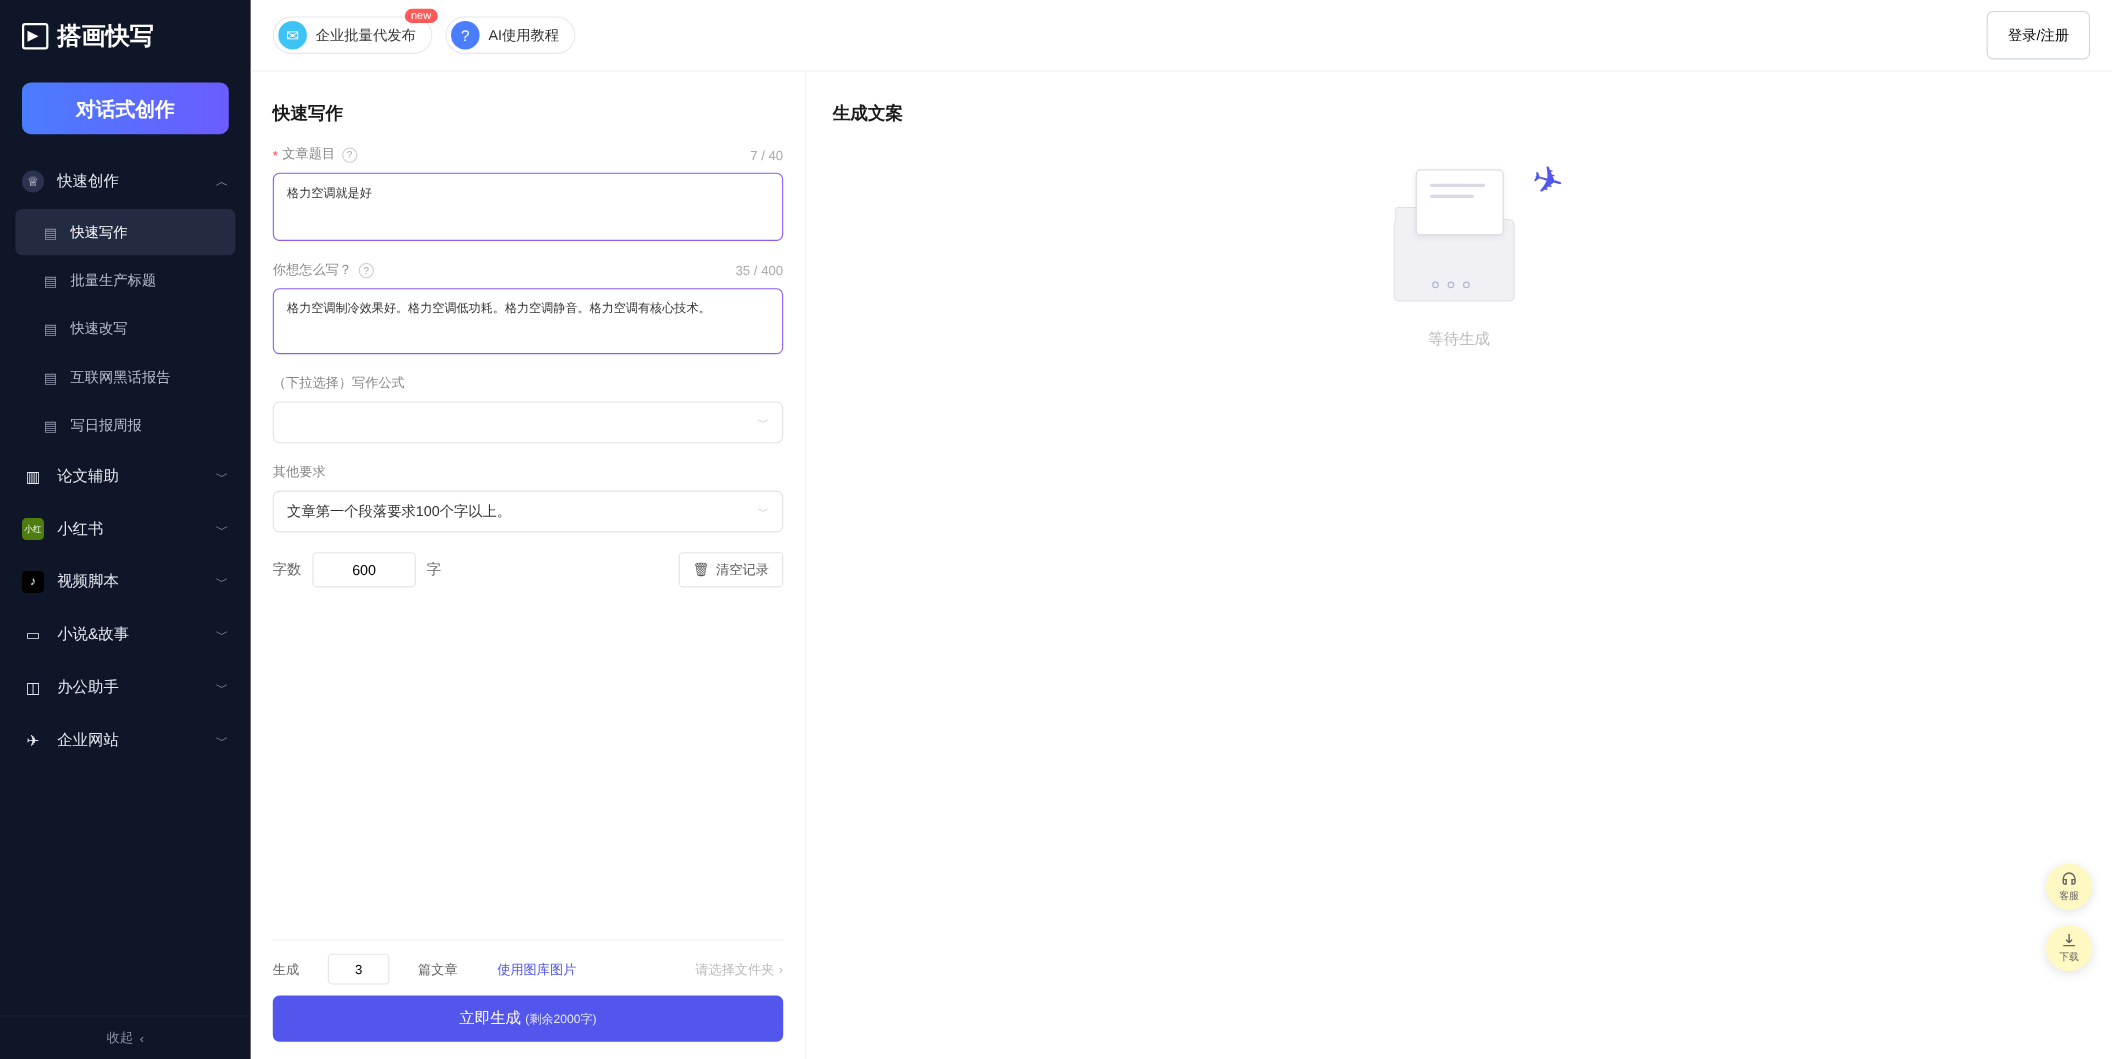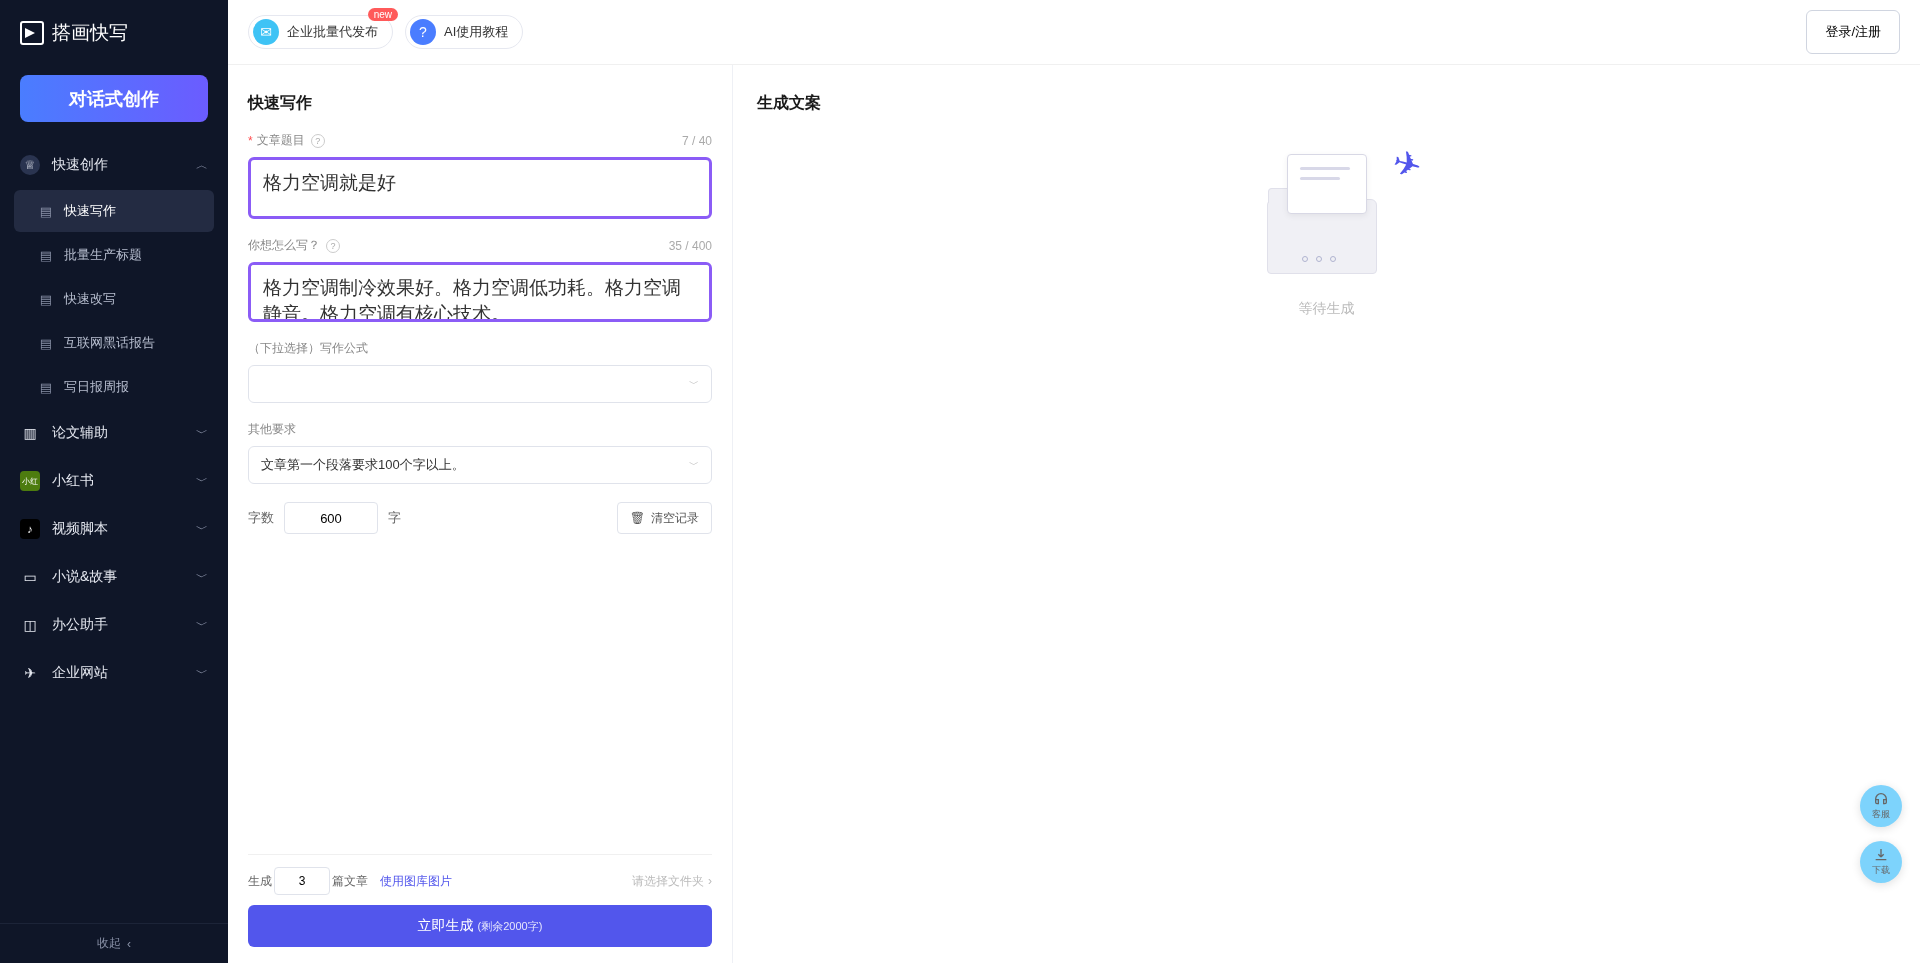--- a/index.html
+++ b/index.html
@@ -4,21 +4,21 @@
 <style>
 * { box-sizing: border-box; margin: 0; padding: 0; font-family: -apple-system, BlinkMacSystemFont, "Segoe UI", "PingFang SC", "Microsoft YaHei", sans-serif; }
 body { background: #fff; color: #333; overflow: hidden; }
 .app { display: flex; height: 100vh; }
 
 
 .sidebar { width: 228px; background: #0f1628; color: #e5e8f0; display: flex; flex-direction: column; }
 .logo-area { height: 65px; display: flex; align-items: center; padding: 0 20px; gap: 8px; }
 .logo-icon { width: 24px; height: 24px; border: 2px solid #fff; border-radius: 3px; position: relative; }
 .logo-icon::after { content: ""; position: absolute; left: 3px; top: 5px; width: 0; height: 0; border-left: 10px solid #fff; border-top: 5px solid transparent; border-bottom: 5px solid transparent; }
-.logo-text { font-size: 19px; font-weight: 400; color: #fff; }
+.logo-text { font-size: 22px; font-weight: 700; color: #fff; }
 .chat-create-btn { margin: 10px 20px; height: 47px; background: linear-gradient(90deg,#4a7dff,#6b5cff); border-radius: 8px; display: flex; align-items: center; justify-content: center; font-size: 18px; font-weight: 600; color: #fff; cursor: pointer; }
 .nav { flex: 1; overflow-y: auto; padding: 10px 8px; }
 .nav::-webkit-scrollbar { width: 4px; }
 .nav::-webkit-scrollbar-thumb { background: #2a3450; border-radius: 2px; }
 .nav-group { margin-bottom: 2px; }
 .nav-group-header { display: flex; align-items: center; height: 46px; padding: 0 12px; cursor: pointer; font-size: 14px; color: #e5e8f0; }
 .nav-group-header .g-icon { width: 20px; height: 20px; margin-right: 12px; display: inline-flex; align-items: center; justify-content: center; }
 .nav-group-header .chev { margin-left: auto; font-size: 12px; color: #8a92a8; }
 .nav-items { padding-left: 0; }
 .nav-item { display: flex; align-items: center; height: 42px; padding: 0 12px 0 24px; cursor: pointer; font-size: 13px; border-radius: 6px; margin: 2px 6px; color: #b8bfd0; }
@@ -42,31 +42,31 @@
 .topbar-spacer { flex: 1; }
 .login-btn { height: 44px; border: 1px solid #d0d5e0; border-radius: 6px; padding: 0 18px; font-size: 13px; background: #fff; cursor: pointer; }
 
 .content { flex: 1; display: flex; overflow: hidden; }
 .form-panel { width: 505px; border-right: 1px solid #eef0f5; padding: 28px 20px 16px 20px; display: flex; flex-direction: column; }
 .panel-title { font-size: 16px; font-weight: 600; color: #1a1a1a; margin-bottom: 18px; }
 .field-row { display: flex; align-items: center; margin-bottom: 8px; font-size: 12px; color: #888; }
 .field-row .req { color: #ff4d4f; margin-right: 4px; }
 .field-row .help { margin-left: 6px; width: 14px; height: 14px; border: 1px solid #ccc; border-radius: 50%; font-size: 9px; display: inline-flex; align-items: center; justify-content: center; color: #aaa; }
 .field-row .counter { margin-left: auto; color: #aaa; font-size: 12px; }
-.ta { width: 100%; border: 3px solid #8b5cf6; border-radius: 6px; padding: 10px 12px; font-size: 19px; resize: none; outline: none; color: #333; }
+.ta { width: 100%; border: 1px solid #8b5cf6; border-radius: 6px; padding: 10px 12px; font-size: 11px; resize: none; outline: none; color: #333; }
 .ta.h60 { height: 62px; }
 .ta.h56 { height: 60px; }
 .select-box { width: 100%; height: 38px; border: 1px solid #e0e3eb; border-radius: 6px; padding: 0 30px 0 12px; font-size: 13px; background: #fff; position: relative; cursor: pointer; display: flex; align-items: center; color: #333; }
 .select-box .sel-arrow { position: absolute; right: 12px; color: #bbb; font-size: 10px; }
 .field-gap { height: 18px; }
 .wc-row { display: flex; align-items: center; gap: 10px; font-size: 13px; color: #666; margin-top: 18px; }
 .wc-input { width: 94px; height: 32px; border: 1px solid #e0e3eb; border-radius: 4px; text-align: center; font-size: 13px; }
 .clear-btn { margin-left: auto; height: 32px; border: 1px solid #e0e3eb; border-radius: 4px; padding: 0 12px; background: #fff; font-size: 12px; display: inline-flex; align-items: center; gap: 6px; cursor: pointer; color: #555; }
 .form-spacer { flex: 1; }
-.gen-bar { display: flex; align-items: center; gap: 2px; font-size: 12px; color: #666; margin-bottom: 10px; border-top: 1px solid #f0f0f0; padding-top: 12px; }
+.gen-bar { display: flex; align-items: center; gap: 26px; font-size: 12px; color: #666; margin-bottom: 10px; border-top: 1px solid #f0f0f0; padding-top: 12px; }
 .gen-bar input { width: 56px; height: 28px; border: 1px solid #e0e3eb; border-radius: 4px; text-align: center; font-size: 12px; }
 .gen-bar .use-img { color: #5256ec; cursor: pointer; margin-left: 10px; }
 .gen-bar .folder-sel { margin-left: auto; color: #bbb; cursor: pointer; display: inline-flex; align-items: center; gap: 4px; }
 .action-row { display: flex; gap: 12px; }
 .btn-primary { flex: 1; height: 42px; background: #5256ec; color: #fff; border: none; border-radius: 6px; font-size: 14px; cursor: pointer; display: flex; align-items: center; justify-content: center; gap: 4px; }
 .btn-primary .sub { font-size: 11px; opacity: .85; }
 .btn-secondary { flex: 1; height: 42px; background: #f2f3f7; color: #333; border: none; border-radius: 6px; font-size: 14px; cursor: pointer; }
 
 .output-panel { flex: 1; padding: 28px 24px; }
 .empty-state { display: flex; flex-direction: column; align-items: center; margin-top: 40px; }
@@ -77,21 +77,21 @@
 .paper::before, .paper::after { content:""; position:absolute; left:12px; height:3px; background:#d8d8e8; border-radius:2px; }
 .paper::before { top:12px; width:50px; }
 .paper::after { top:22px; width:40px; }
 .dots { position: absolute; bottom: 22px; left: 50px; display: flex; gap: 8px; }
 .dots span { width: 6px; height: 6px; border: 1px solid #b0b4d0; border-radius: 50%; }
 .plane { position: absolute; top: -10px; right: -20px; font-size: 34px; color: #5256ec; transform: rotate(15deg); }
 .empty-text { margin-top: 16px; font-size: 14px; color: #bbb; }
 
 
 .float-btns { position: fixed; right: 18px; bottom: 80px; display: flex; flex-direction: column; gap: 14px; }
-.float-btn { width: 42px; height: 42px; border-radius: 50%; background: #7dd3fc; box-shadow: 0 2px 10px rgba(0,0,0,.12); display: flex; flex-direction: column; align-items: center; justify-content: center; font-size: 9px; color: #666; cursor: pointer; gap: 1px; }
+.float-btn { width: 42px; height: 42px; border-radius: 50%; background: #fef9c3; box-shadow: 0 2px 10px rgba(0,0,0,.12); display: flex; flex-direction: column; align-items: center; justify-content: center; font-size: 9px; color: #666; cursor: pointer; gap: 1px; }
 .float-btn svg { width: 16px; height: 16px; }
 </style>
 </head>
 <body>
 
 <div class="app">
 
   <aside class="sidebar">
     <div class="logo-area">
       <span class="logo-icon"></span>

